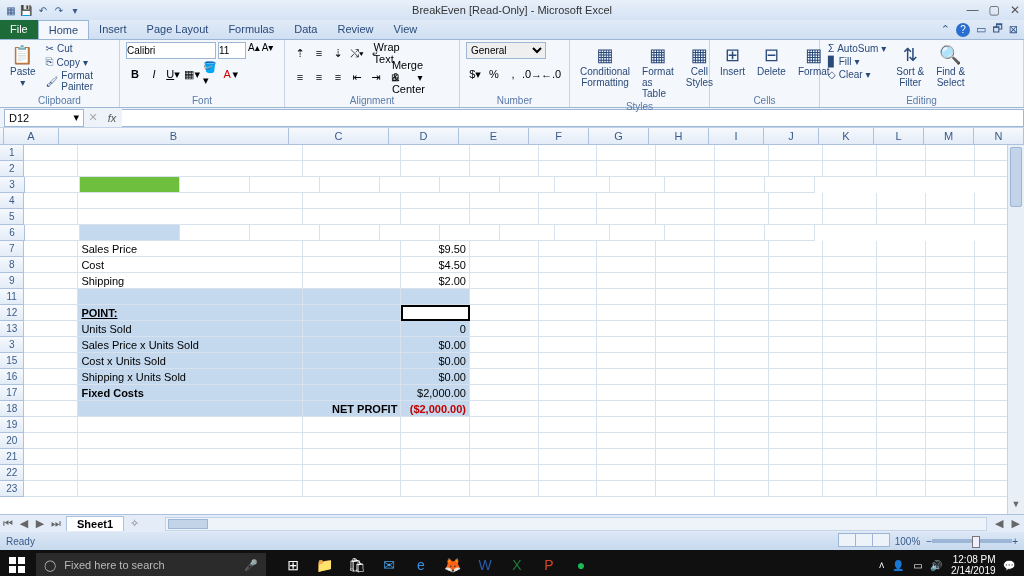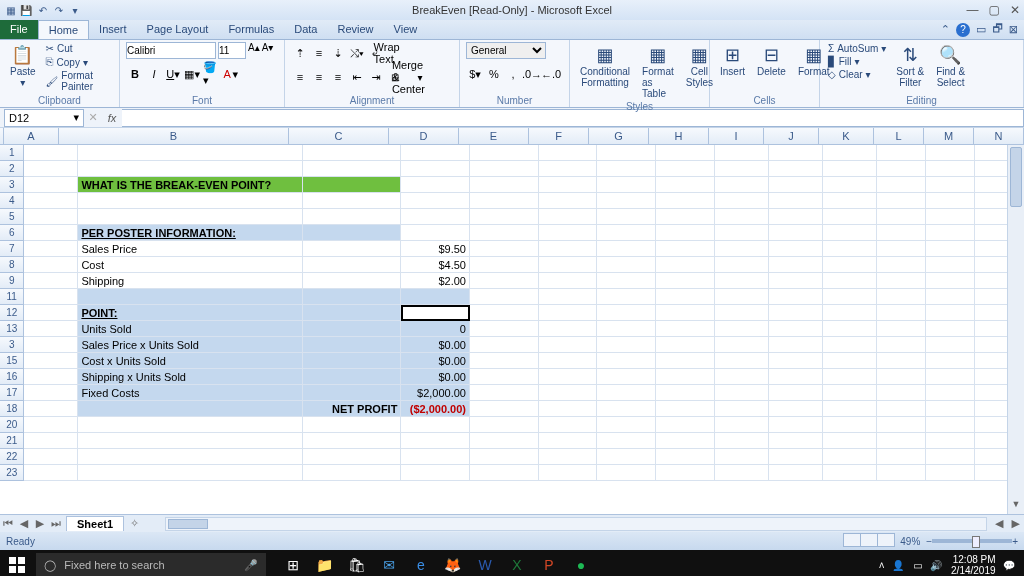--- a/index.html
+++ b/index.html
@@ -326,21 +326,20 @@
         <div class="cell cI" style="width: 55px;"></div>
         <div class="cell cJ" style="width: 55px;"></div>
         <div class="cell cK" style="width: 55px;"></div>
         <div class="cell cL" style="width: 50px;"></div>
         <div class="cell cM" style="width: 50px;"></div>
         <div class="cell cN" style="width: 50px;"></div>
       </div>
       <div class="row row3">
         <div class="rowhead">3</div>
         <div class="cell cA" style="width: 55px;"></div>
-        <div class="cell cB" style="width: 230px;">WHAT IS THE BREAK-EVEN POINT?</div>
         <div class="cell cC" style="width: 100px;"></div>
         <div class="cell cD" style="width: 70px;"></div>
         <div class="cell cE" style="width: 70px;"></div>
         <div class="cell cF" style="width: 60px;"></div>
         <div class="cell cG" style="width: 60px;"></div>
         <div class="cell cH" style="width: 60px;"></div>
         <div class="cell cI" style="width: 55px;"></div>
         <div class="cell cJ" style="width: 55px;"></div>
         <div class="cell cK" style="width: 55px;"></div>
         <div class="cell cL" style="width: 50px;"></div>
@@ -377,21 +376,20 @@
         <div class="cell cI" style="width: 55px;"></div>
         <div class="cell cJ" style="width: 55px;"></div>
         <div class="cell cK" style="width: 55px;"></div>
         <div class="cell cL" style="width: 50px;"></div>
         <div class="cell cM" style="width: 50px;"></div>
         <div class="cell cN" style="width: 50px;"></div>
       </div>
       <div class="row row6">
         <div class="rowhead">6</div>
         <div class="cell cA" style="width: 55px;"></div>
-        <div class="cell cB" style="width: 230px;">PER POSTER INFORMATION:</div>
         <div class="cell cC" style="width: 100px;"></div>
         <div class="cell cD" style="width: 70px;"></div>
         <div class="cell cE" style="width: 70px;"></div>
         <div class="cell cF" style="width: 60px;"></div>
         <div class="cell cG" style="width: 60px;"></div>
         <div class="cell cH" style="width: 60px;"></div>
         <div class="cell cI" style="width: 55px;"></div>
         <div class="cell cJ" style="width: 55px;"></div>
         <div class="cell cK" style="width: 55px;"></div>
         <div class="cell cL" style="width: 50px;"></div>
@@ -547,40 +545,57 @@
         <div class="cell cI" style="width: 55px;"></div>
         <div class="cell cJ" style="width: 55px;"></div>
         <div class="cell cK" style="width: 55px;"></div>
         <div class="cell cL" style="width: 50px;"></div>
         <div class="cell cM" style="width: 50px;"></div>
         <div class="cell cN" style="width: 50px;"></div>
       </div>
       <div class="row row17">
         <div class="rowhead">17</div>
         <div class="cell cA" style="width: 55px;"></div>
-        <div class="cell cB" style="width: 230px;">Fixed Costs</div>
+        <div class="cell cB" style="width: 230px; font-weight: bold;">Fixed Costs</div>
         <div class="cell cC" style="width: 100px;"></div>
         <div class="cell cD right" style="width: 70px;">$2,000.00</div>
         <div class="cell cE" style="width: 70px;"></div>
         <div class="cell cF" style="width: 60px;"></div>
         <div class="cell cG" style="width: 60px;"></div>
         <div class="cell cH" style="width: 60px;"></div>
         <div class="cell cI" style="width: 55px;"></div>
         <div class="cell cJ" style="width: 55px;"></div>
         <div class="cell cK" style="width: 55px;"></div>
         <div class="cell cL" style="width: 50px;"></div>
         <div class="cell cM" style="width: 50px;"></div>
         <div class="cell cN" style="width: 50px;"></div>
       </div>
       <div class="row row18">
         <div class="rowhead">18</div>
         <div class="cell cA" style="width: 55px;"></div>
         <div class="cell cB" style="width: 230px;"></div>
         <div class="cell cC" style="width: 100px;">NET PROFIT</div>
         <div class="cell cD right" style="width: 70px;">($2,000.00)</div>
+        <div class="cell cE" style="width: 70px;"></div>
+        <div class="cell cF" style="width: 60px;"></div>
+        <div class="cell cG" style="width: 60px;"></div>
+        <div class="cell cH" style="width: 60px;"></div>
+        <div class="cell cI" style="width: 55px;"></div>
+        <div class="cell cJ" style="width: 55px;"></div>
+        <div class="cell cK" style="width: 55px;"></div>
+        <div class="cell cL" style="width: 50px;"></div>
+        <div class="cell cM" style="width: 50px;"></div>
+        <div class="cell cN" style="width: 50px;"></div>
+      </div>
+      <div class="row row19">
+        <div class="rowhead">19</div>
+        <div class="cell cA" style="width: 55px;"></div>
+        <div class="cell cB" style="width: 230px;"></div>
+        <div class="cell cC" style="width: 100px;"></div>
+        <div class="cell cD" style="width: 70px;"></div>
         <div class="cell cE" style="width: 70px;"></div>
         <div class="cell cF" style="width: 60px;"></div>
         <div class="cell cG" style="width: 60px;"></div>
         <div class="cell cH" style="width: 60px;"></div>
         <div class="cell cI" style="width: 55px;"></div>
         <div class="cell cJ" style="width: 55px;"></div>
         <div class="cell cK" style="width: 55px;"></div>
         <div class="cell cL" style="width: 50px;"></div>
         <div class="cell cM" style="width: 50px;"></div>
         <div class="cell cN" style="width: 50px;"></div>
@@ -674,21 +689,21 @@
       <div class="thumb"></div>
     </div>
   <span style="padding:0 4px;color:#666">◀</span>
     <span style="padding:0 4px;color:#666">▶</span>
 </div>
 
 <div class="status">
   <span>Ready</span>
   <span class="spacer"></span>
   <span class="viewbtns"><span></span><span></span><span></span></span>
-  <span class="zoom">49%</span>
+  <span class="zoom">100%</span>
   <span>−</span>
   <span class="slider"></span>
   <span>+</span>
 </div>
 
 <div class="taskbar">
   <div class="start">
     <svg viewBox="0 0 16 16">
         <rect x="0" y="0" width="7" height="7" fill="#fff"></rect>
         <rect x="9" y="0" width="7" height="7" fill="#fff"></rect>

